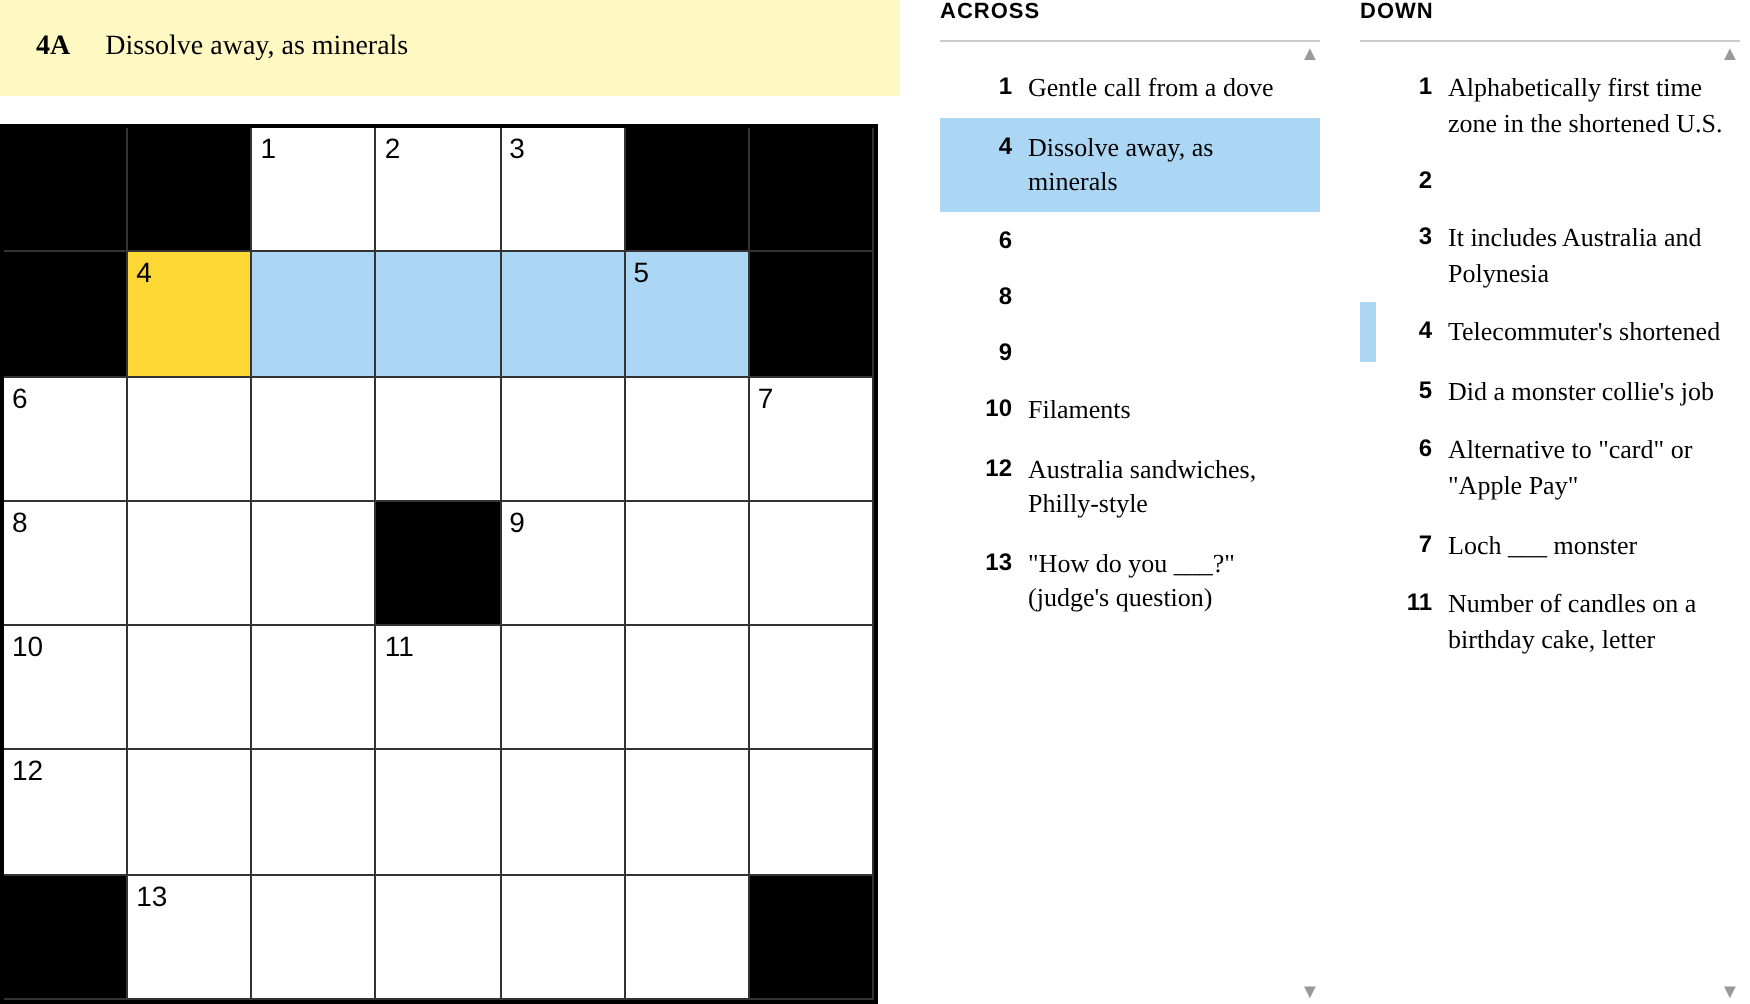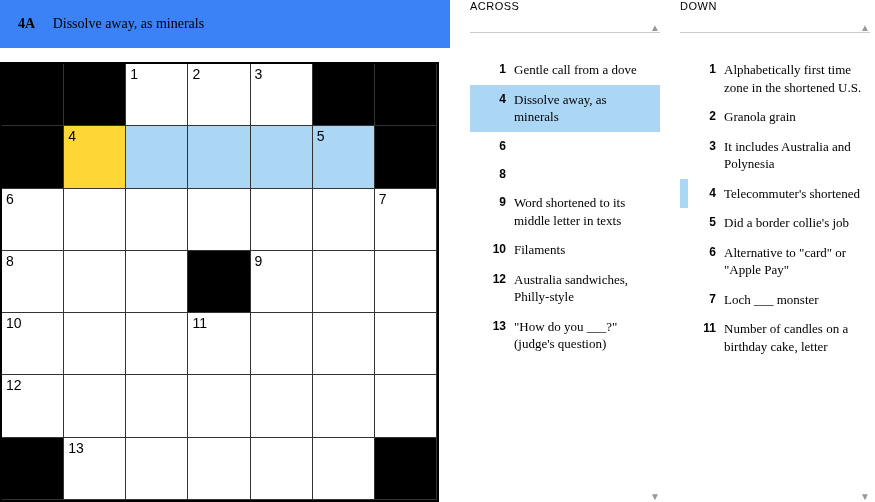--- a/index.html
+++ b/index.html
@@ -15,21 +15,21 @@
     height: 502px;
     gap: 20px;
     padding: 0;
   }
   .left-col {
     width: 450px;
     display: flex;
     flex-direction: column;
   }
   .clue-bar {
-    background: #3b82f6;
+    background: #fef9c3;
     padding: 16px 18px;
     margin-bottom: 14px;
     font-size: 14px;
   }
   .clue-bar .num {
     font-weight: bold;
     margin-right: 14px;
   }
   .grid-wrap {
     position: relative;
@@ -59,25 +59,25 @@
     gap: 20px;
     flex: 1;
     font-family: Georgia, serif;
   }
   .panel {
     width: 190px;
     position: relative;
   }
   .panel-head {
     font-family: Arial, Helvetica, sans-serif;
-    font-weight: normal;
+    font-weight: bold;
     font-size: 11px;
     letter-spacing: 0.5px;
-    padding-bottom: 20px;
-    margin-bottom: 22px;
+    padding-bottom: 8px;
+    margin-bottom: 8px;
     border-bottom: 1px solid #ccc;
   }
   .clue-list {
     list-style: none;
     margin: 0;
     padding: 0;
     max-height: 460px;
     overflow-y: auto;
   }
   .clue-item {
@@ -226,21 +226,20 @@
             <span class="ctext">Dissolve away, as minerals</span>
           </li>
           <li class="clue-item">
             <span class="cnum">6</span>
           </li>
           <li class="clue-item">
             <span class="cnum">8</span>
           </li>
           <li class="clue-item">
             <span class="cnum">9</span>
-            <span class="ctext">Word shortened to its middle letter in texts</span>
           </li>
           <li class="clue-item">
             <span class="cnum">10</span>
             <span class="ctext">Filaments</span>
           </li>
           <li class="clue-item">
             <span class="cnum">12</span>
             <span class="ctext">Australia sandwiches, Philly-style</span>
           </li>
           <li class="clue-item">
@@ -256,33 +255,32 @@
 
     <div class="panel">
       <div class="panel-head">DOWN</div>
       <ul class="clue-list" id="down-list">
           <li class="clue-item">
             <span class="cnum">1</span>
             <span class="ctext">Alphabetically first time zone in the shortened U.S.</span>
           </li>
           <li class="clue-item">
             <span class="cnum">2</span>
-            <span class="ctext">Granola grain</span>
           </li>
           <li class="clue-item">
             <span class="cnum">3</span>
             <span class="ctext">It includes Australia and Polynesia</span>
           </li>
           <li class="clue-item selected secondary">
             <span class="cnum">4</span>
             <span class="ctext">Telecommuter's shortened</span>
           </li>
           <li class="clue-item">
             <span class="cnum">5</span>
-            <span class="ctext">Did a border collie's job</span>
+            <span class="ctext">Did a monster collie's job</span>
           </li>
           <li class="clue-item">
             <span class="cnum">6</span>
             <span class="ctext">Alternative to "card" or "Apple Pay"</span>
           </li>
           <li class="clue-item">
             <span class="cnum">7</span>
             <span class="ctext">Loch ___ monster</span>
           </li>
           <li class="clue-item">

